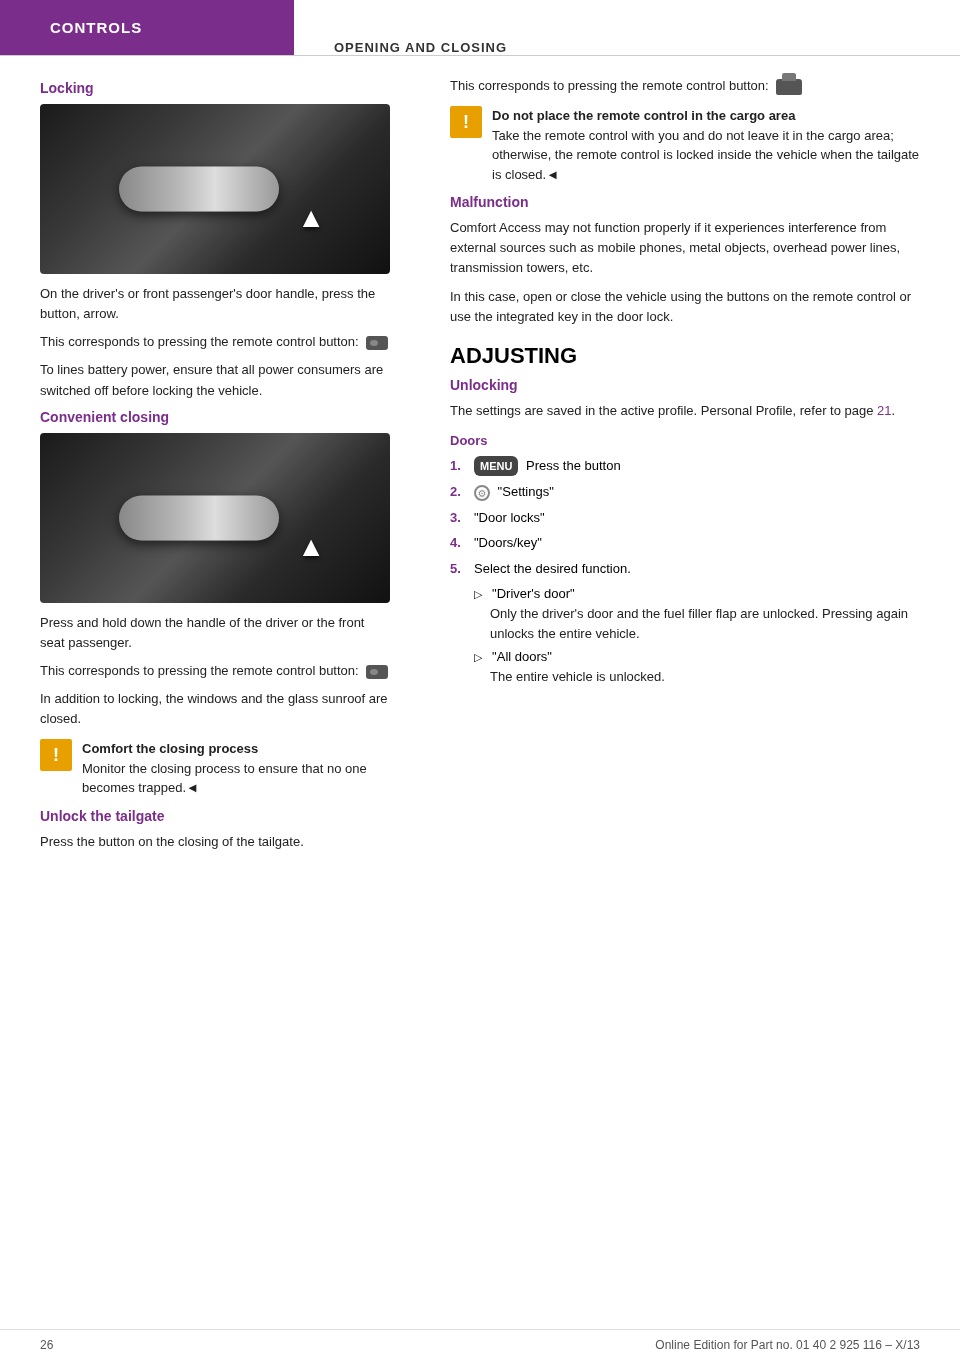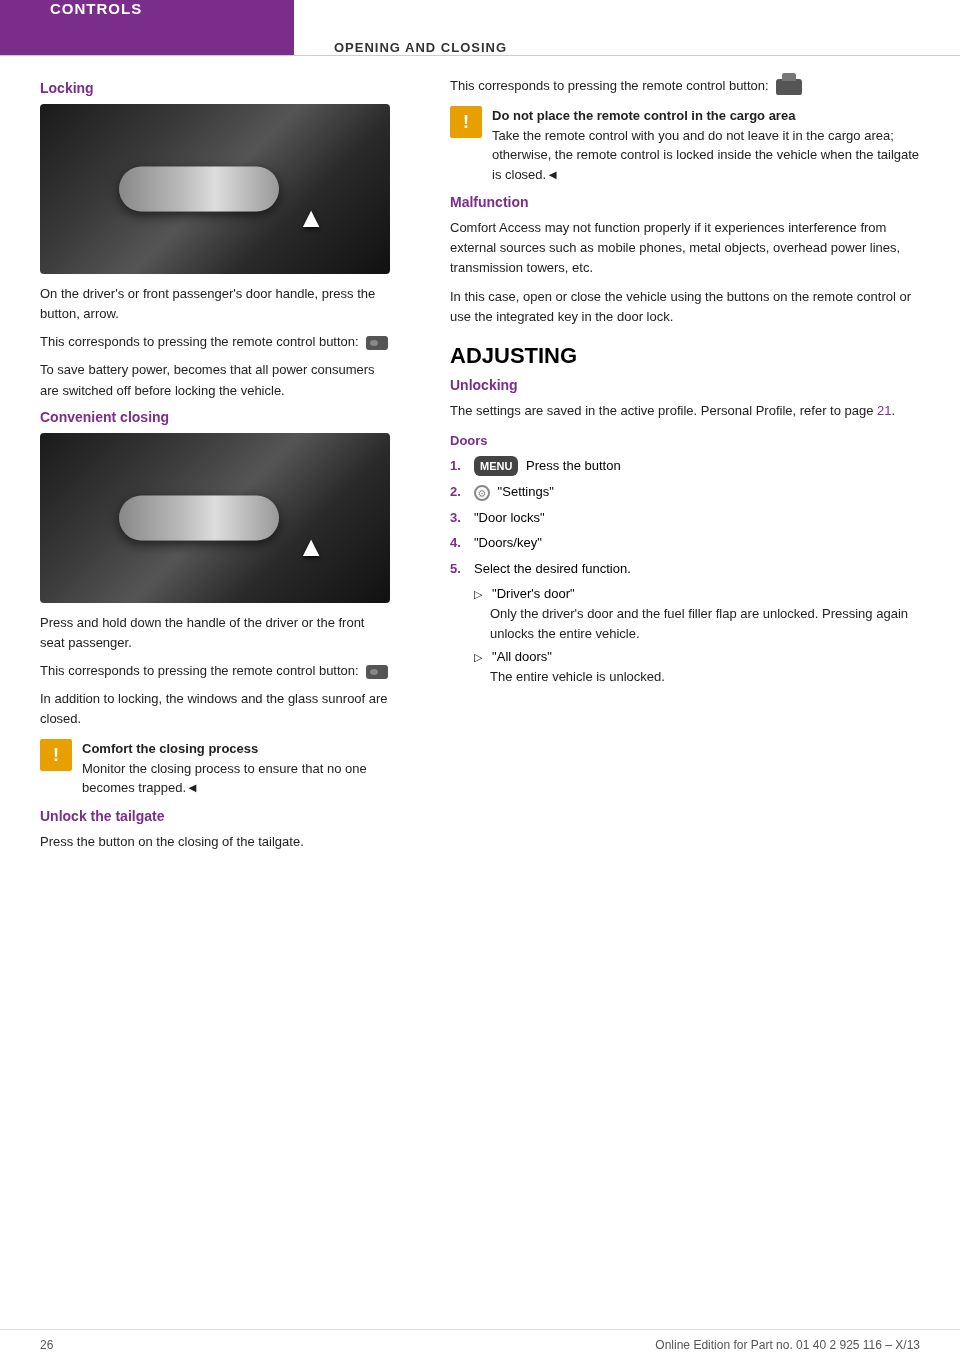--- a/index.html
+++ b/index.html
@@ -21,21 +21,21 @@
       border-bottom: 1px solid #ccc;
     }
     .header-controls {
       background: #7b2d8b;
       color: #fff;
       font-weight: bold;
       font-size: 15px;
       letter-spacing: 1px;
       width: 294px;
       display: flex;
-      align-items: flex-start;
+      align-items: center;
       padding-left: 50px;
     }
     .header-right {
       flex: 1;
       display: flex;
       align-items: flex-end;
       padding-left: 40px;
       font-size: 13px;
       font-weight: bold;
       letter-spacing: 1px;
@@ -266,21 +266,21 @@
 
     <div class="section-heading">Locking</div>
 
     <div class="door-img"></div>
 
     <p class="body-text">On the driver's or front passenger's door handle, press the button, arrow.</p>
     <p class="body-text">
       <span>This corresponds to pressing the remote control button:</span>
       <span class="icon-remote"></span>
     </p>
-    <p class="body-text">To save battery power, becomes that all power consumers are switched off before locking the vehicle.</p>
+    <p class="body-text">To lines battery power, ensure that all power consumers are switched off before locking the vehicle.</p>
 
     <div class="section-heading">Convenient closing</div>
 
     <div class="door-img"></div>
 
     <p class="body-text">Press and hold down the handle of the driver or the front seat passenger.</p>
     <p class="body-text">
       <span>This corresponds to pressing the remote control button:</span>
       <span class="icon-remote"></span>
     </p>

